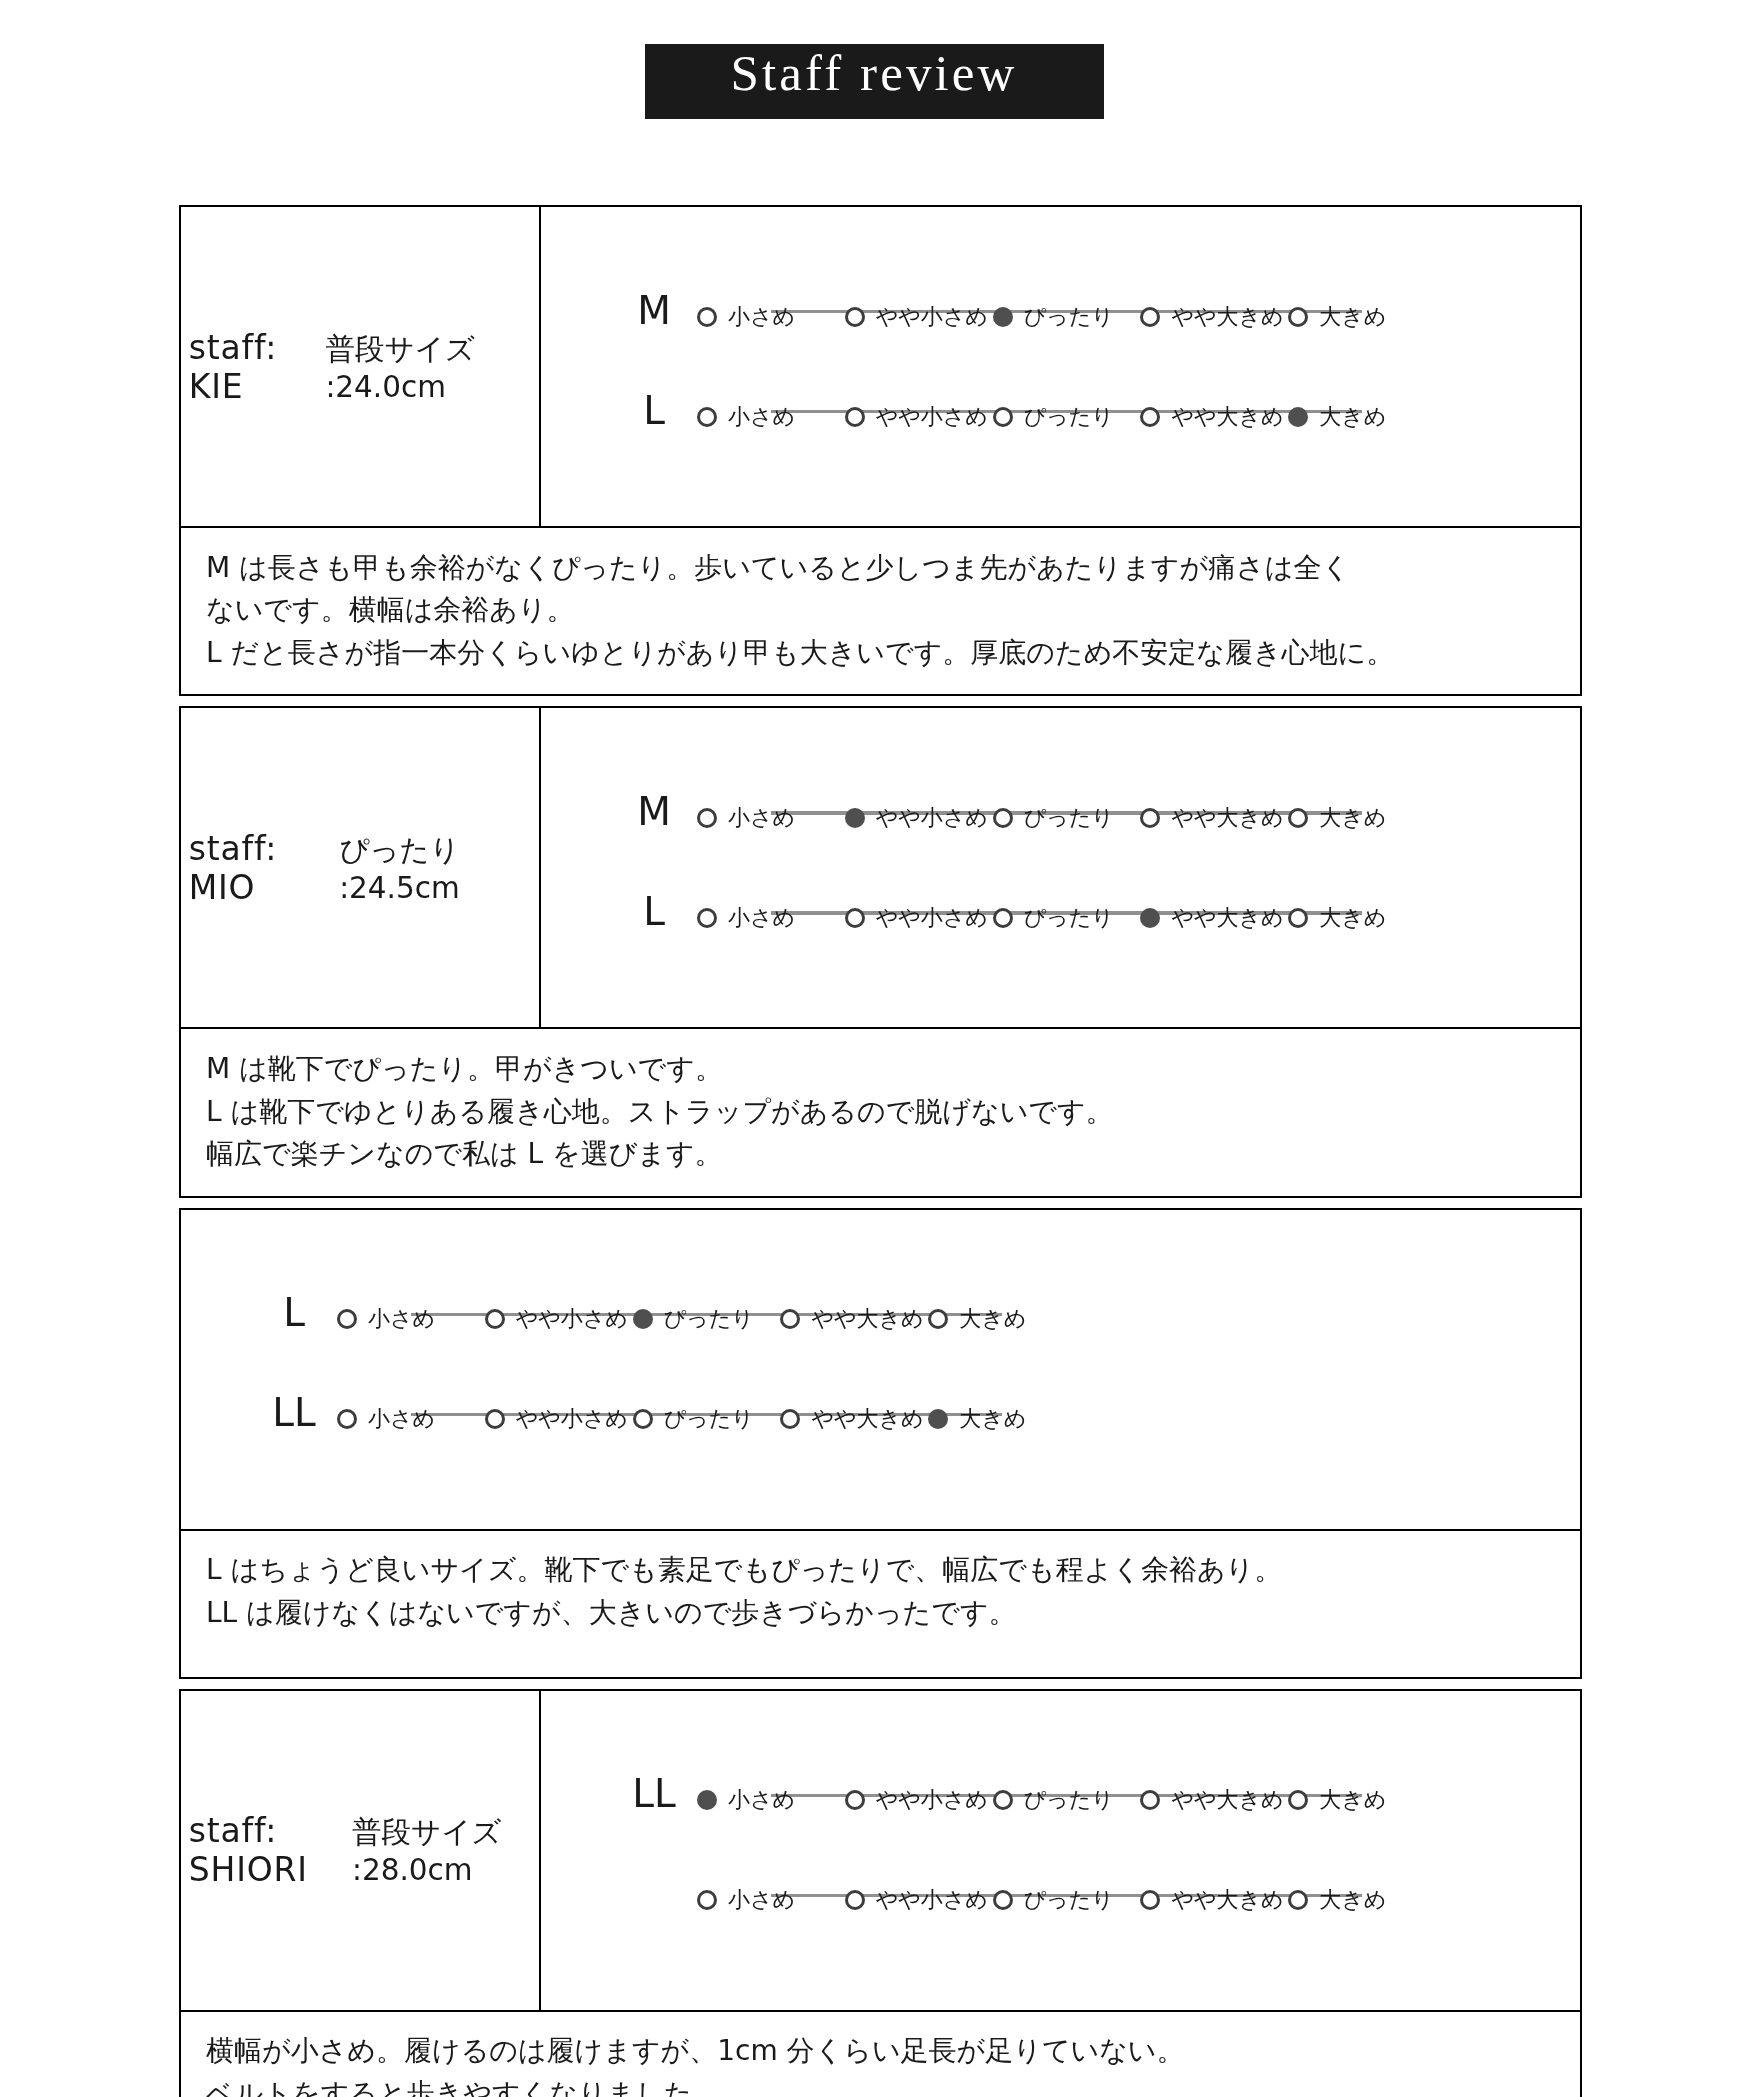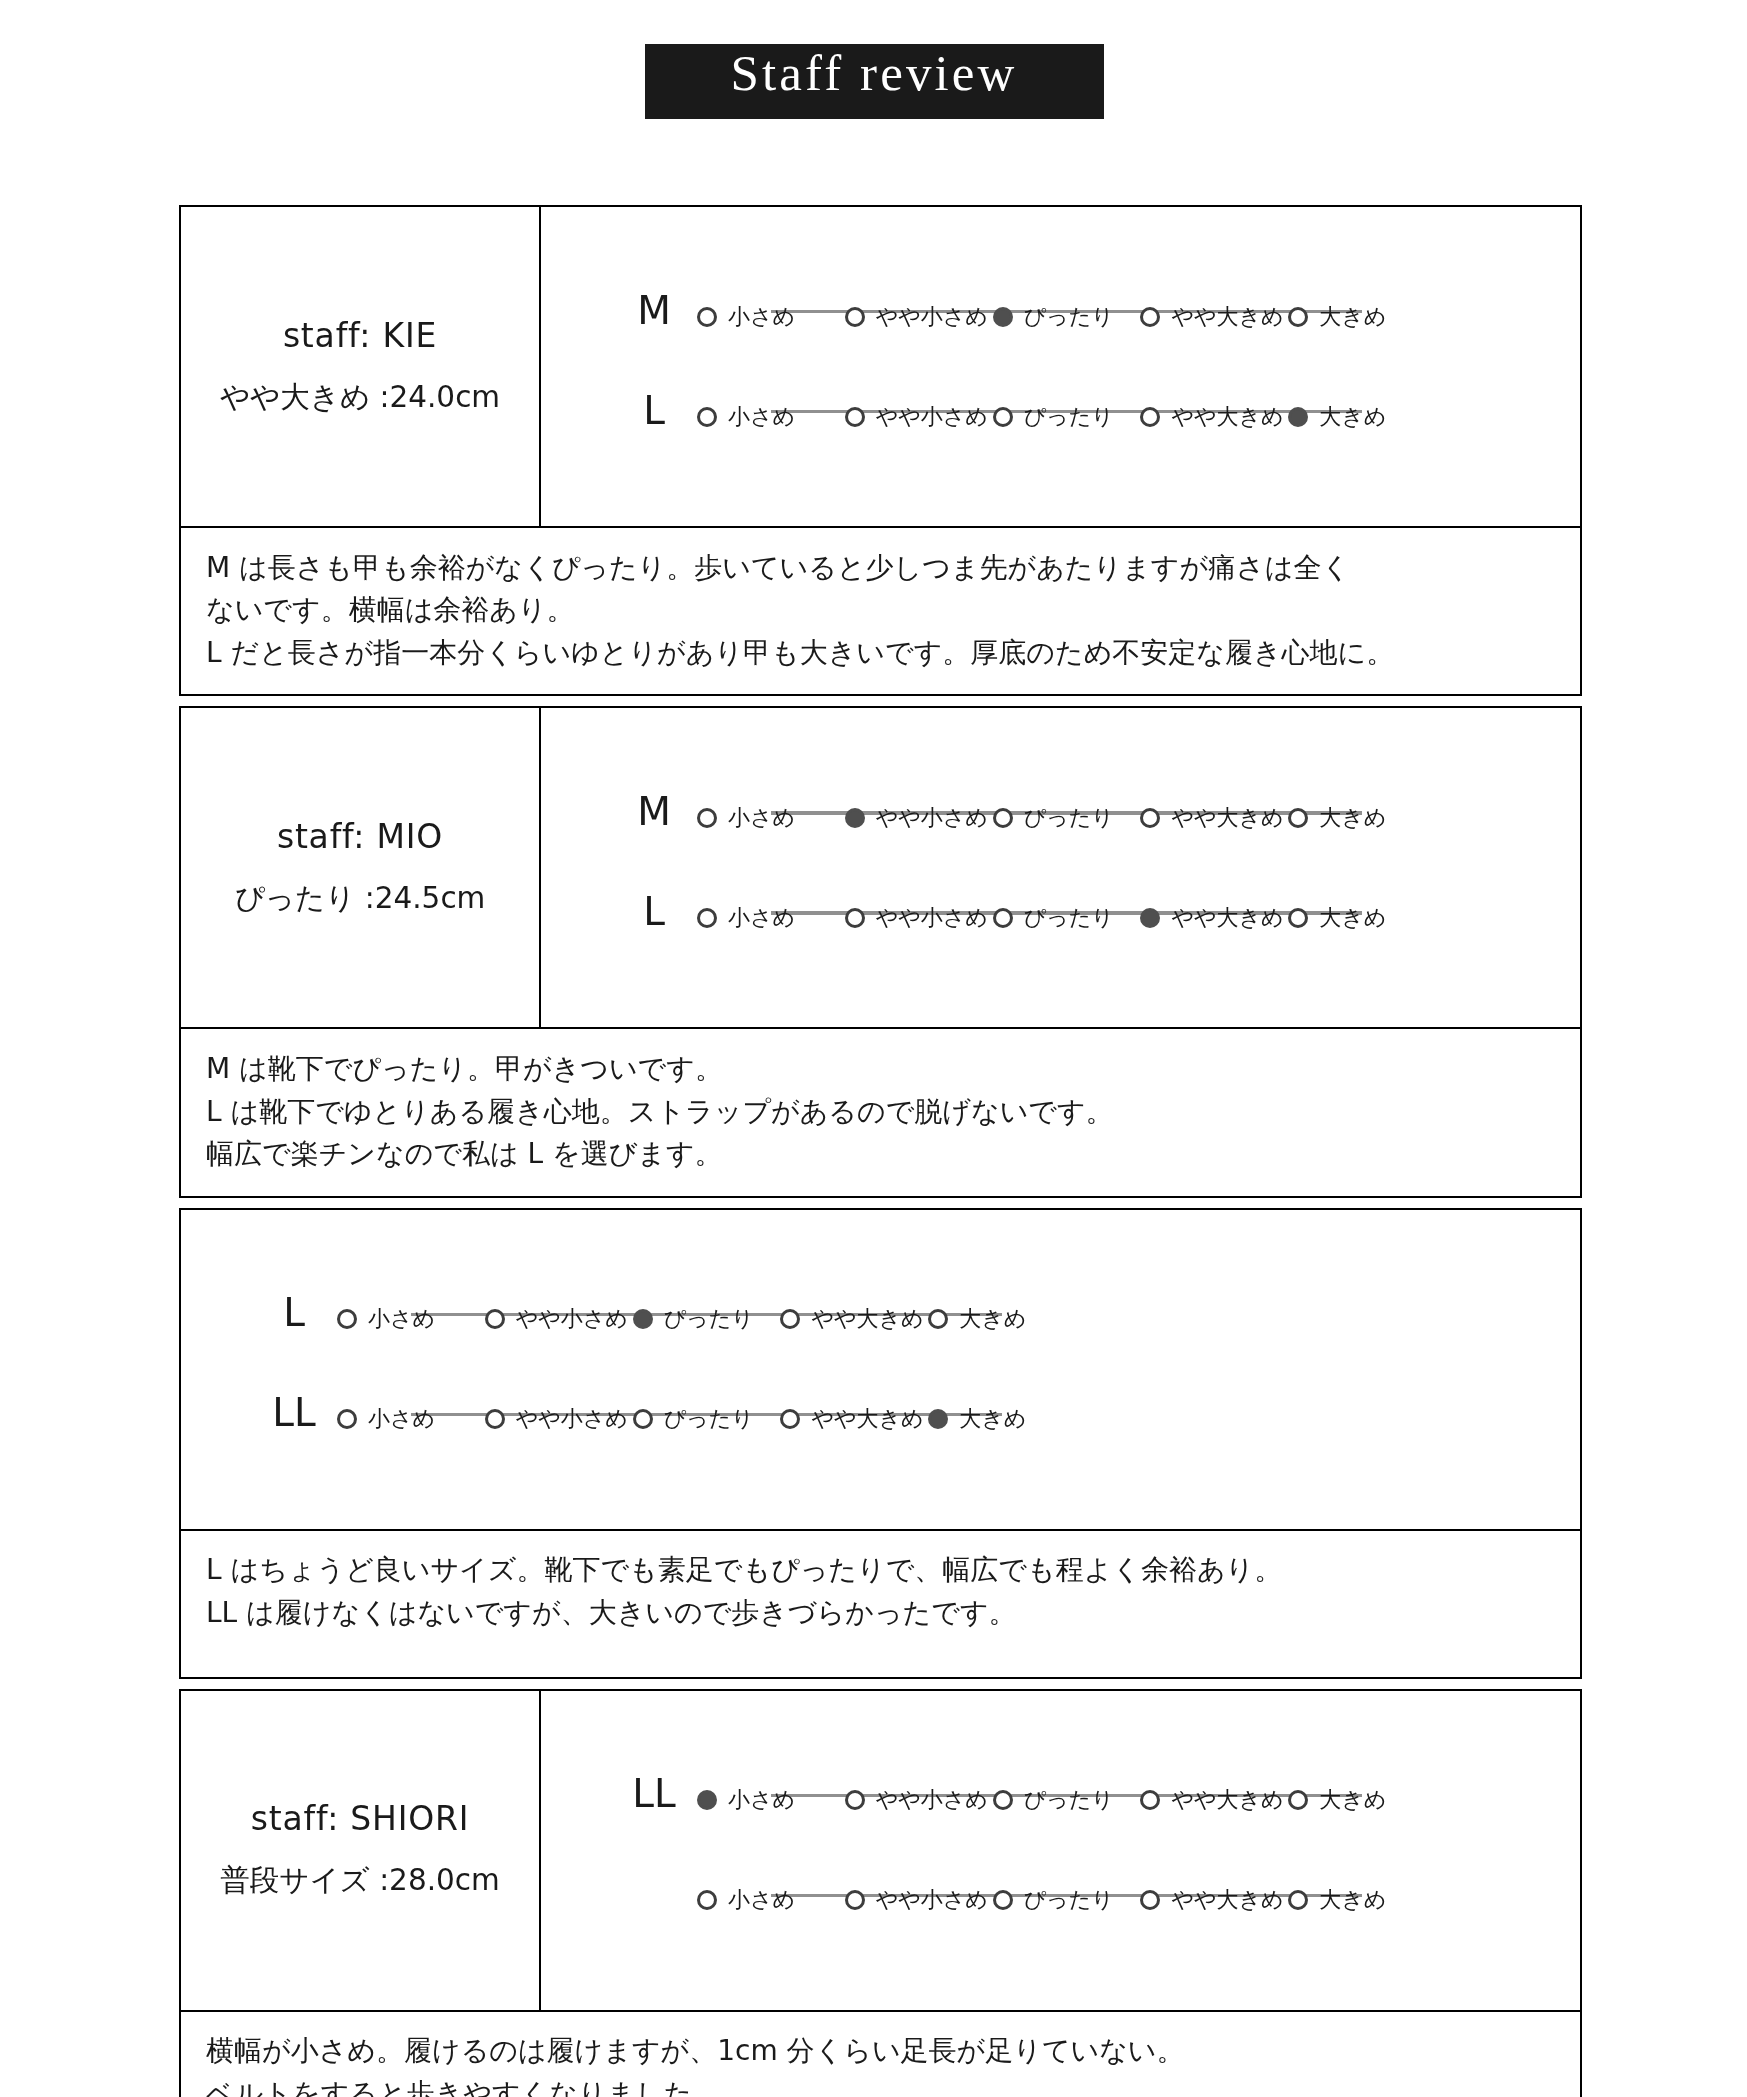--- a/index.html
+++ b/index.html
@@ -21,21 +21,21 @@
     background:var(--header-bg,#1a1a1a);color:var(--header-text,#fff);
     display:flex;justify-content:center;
     font-family:"Liberation Serif","DejaVu Serif",serif;
     font-size:51px;letter-spacing:3.1px;font-weight:400;
   }
   .review-list{width:1403px;margin:86px 0 0 179px;}
   .card{border:2.3px solid var(--border,#000);margin-bottom:10px;background:#fff;}
   .card-top{display:flex;min-height:319px;}
   .staff-cell{
     width:360px;border-right:2.3px solid var(--border,#000);
-    display:flex;flex-direction:column;justify-content:center;align-items:center;gap:23px;
+    display:flex;flex-direction:row;justify-content:center;align-items:center;gap:23px;
     padding:7.8px;
   }
   .staff-name{font-size:33px;letter-spacing:0.8px;}
   .staff-size{font-size:29.5px;}
   .scales-cell{
     flex:1;display:flex;flex-direction:column;justify-content:center;
     gap:70px;padding:31px 0;
   }
   .scale-row{display:flex;align-items:flex-start;padding-left:70px;}
   .size-letter{
@@ -67,21 +67,21 @@
 <header class="title-banner">
   <span>Staff review</span>
 </header>
 
 <main class="review-list">
 
   <section class="card">
     <div class="card-top">
       <div class="staff-cell">
         <div class="staff-name">staff: KIE</div>
-        <div class="staff-size">やや大きめ :24.0cm</div>
+        <div class="staff-size">普段サイズ :24.0cm</div>
       </div>
       <div class="scales-cell">
         <div class="scale-row">
           <span class="size-letter">M</span>
           <div class="track">
               <span class="dot-col">
                 <span class="dot"></span>
                 <span class="dot-label">小さめ</span>
               </span>
               <span class="dot-col">

